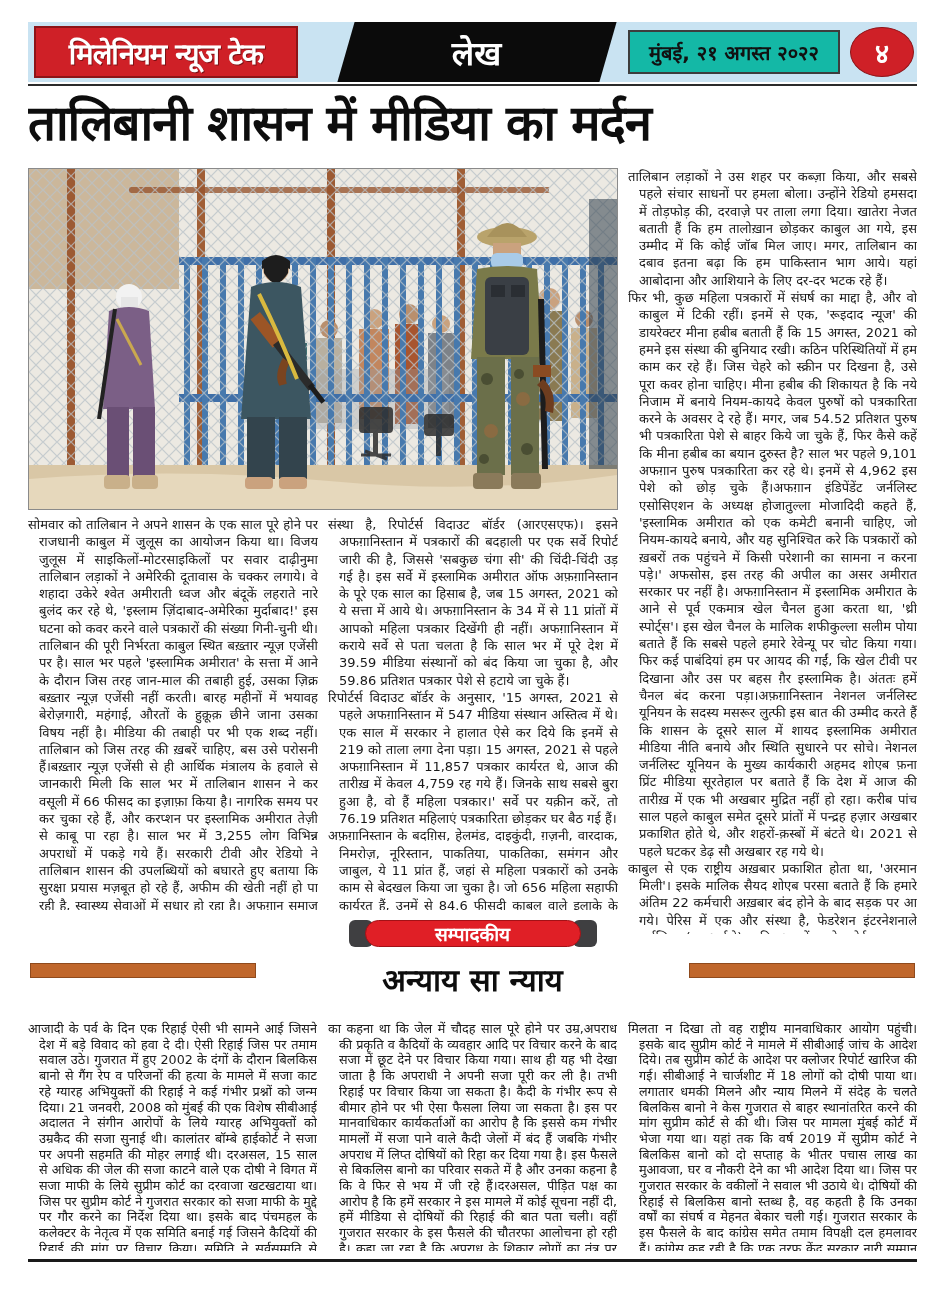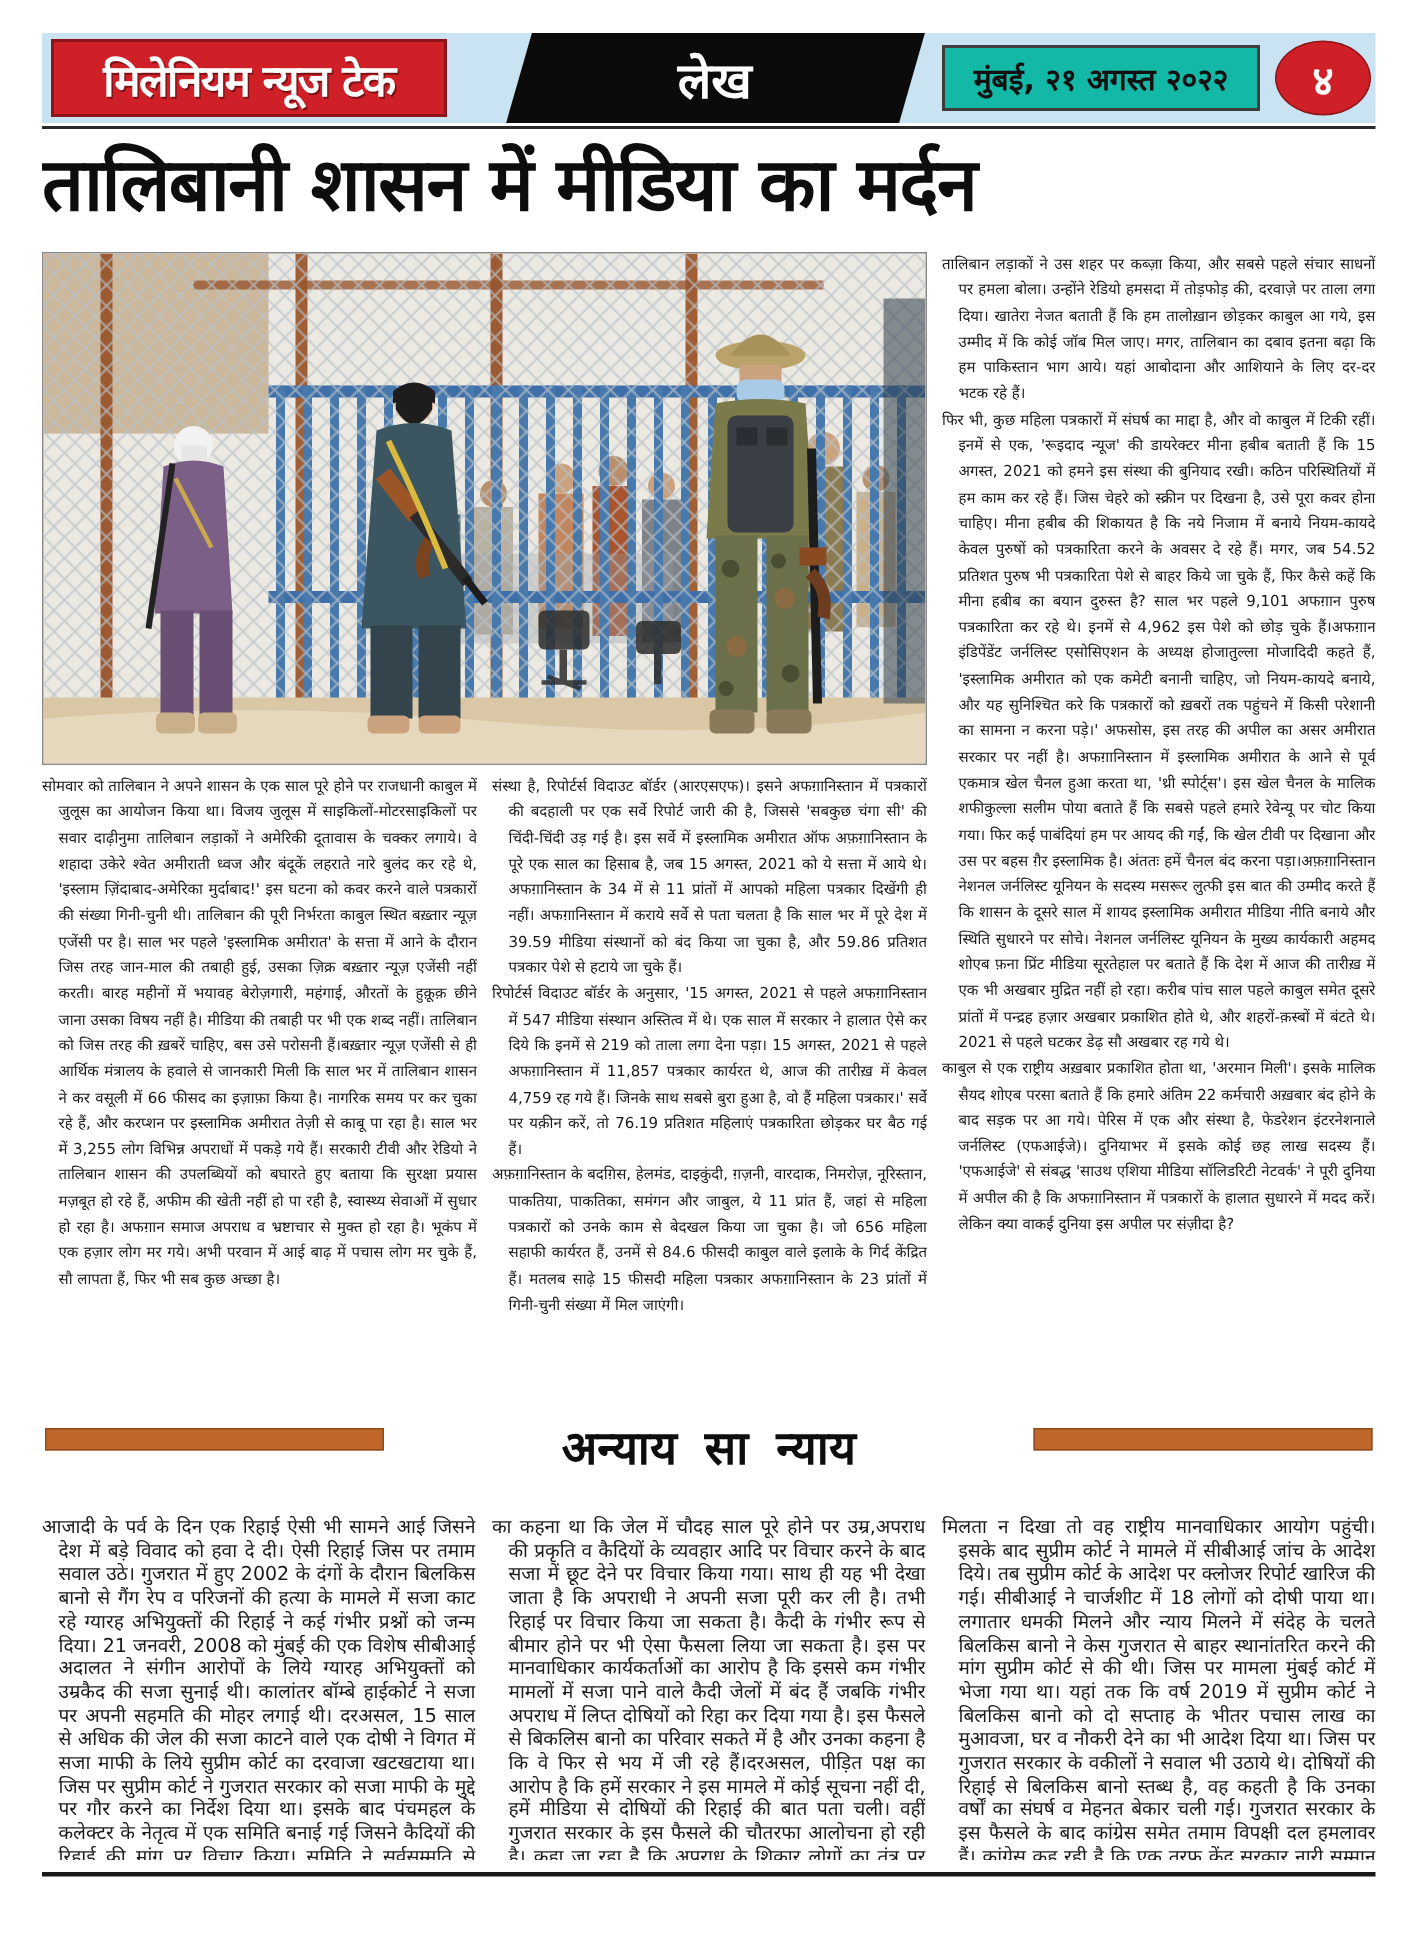--- a/index.html
+++ b/index.html
@@ -44,32 +44,32 @@
   }
   
   .upper{display:flex; gap:10px; margin-top:2px; height:768px;}
   .left-wrap{width:590px; flex:none;}
   .photo{width:590px; height:342px; border:1px solid #8a8a8a; background:#ece9e2; overflow:hidden;}
   .photo svg{display:block;}
   .two-cols{display:flex; gap:10px; margin-top:6px; height:394px; overflow:hidden;}
   .col{flex:1; overflow:hidden;}
   .right-col{flex:1; height:766px; overflow:hidden;}
   .bodytext p{
-    font-size:10px; line-height:17.3px; text-align:justify;
+    font-size:13px; line-height:17.3px; text-align:justify;
     padding-left:11px; text-indent:-11px; color:var(--ink);
   }
   
   .banner-row{display:flex; justify-content:center; margin-top:-16px; position:relative; z-index:2;}
   .banner-cap{width:24px; height:27px; background:#3f3f41; border-radius:6px;}
   .banner-pill{
     width:216px; height:27px; background:var(--editorial-red); border:1px solid #a31116;
     border-radius:14px; margin:0 -8px; z-index:1; color:#fff; font-weight:bold; font-size:19px;
     display:flex; align-items:center; justify-content:center;
   }
-  .ed-head-row{position:relative; height:52px; margin-top:8px;font-family:Liberation Mono, monospace;}
+  .ed-head-row{position:relative; height:52px; margin-top:8px;}
   .ed-bar{position:absolute; top:8px; width:226px; height:15px; background:var(--orange-bar); border:1px solid #8f4a1d;}
   .ed-bar.left{left:2px;} .ed-bar.right{right:2px;}
   .ed-headline{text-align:center; font-size:31px; font-weight:bold; color:#0d0d0d; line-height:50px;}
   .ed-cols{display:flex; gap:11px; margin-top:14px; height:230px; overflow:hidden;}
   .ed-cols .bodytext p{font-size:12.7px; line-height:15.7px;}
   .bottom-rule{height:3px; background:#1a1a1a; margin-top:8px;}
 </style>
 </head>
 <body>
 
@@ -246,20 +246,27 @@
         </div>
       </div>
     </div>
     <div class="right-col bodytext">
       <p>तालिबान लड़ाकों ने उस शहर पर कब्ज़ा किया, और सबसे पहले संचार साधनों पर हमला बोला। उन्होंने रेडियो हमसदा में तोड़फोड़ की, दरवाज़े पर ताला लगा दिया। खातेरा नेजत बताती हैं कि हम तालोख़ान छोड़कर काबुल आ गये, इस उम्मीद में कि कोई जॉब मिल जाए। मगर, तालिबान का दबाव इतना बढ़ा कि हम पाकिस्तान भाग आये। यहां आबोदाना और आशियाने के लिए दर-दर भटक रहे हैं।</p>
       <p>फिर भी, कुछ महिला पत्रकारों में संघर्ष का माद्दा है, और वो काबुल में टिकी रहीं। इनमें से एक, 'रूइदाद न्यूज' की डायरेक्टर मीना हबीब बताती हैं कि 15 अगस्त, 2021 को हमने इस संस्था की बुनियाद रखी। कठिन परिस्थितियों में हम काम कर रहे हैं। जिस चेहरे को स्क्रीन पर दिखना है, उसे पूरा कवर होना चाहिए। मीना हबीब की शिकायत है कि नये निजाम में बनाये नियम-कायदे केवल पुरुषों को पत्रकारिता करने के अवसर दे रहे हैं। मगर, जब 54.52 प्रतिशत पुरुष भी पत्रकारिता पेशे से बाहर किये जा चुके हैं, फिर कैसे कहें कि मीना हबीब का बयान दुरुस्त है? साल भर पहले 9,101 अफग़ान पुरुष पत्रकारिता कर रहे थे। इनमें से 4,962 इस पेशे को छोड़ चुके हैं।अफग़ान इंडिपेंडेंट जर्नलिस्ट एसोसिएशन के अध्यक्ष होजातुल्ला मोजादिदी कहते हैं, 'इस्लामिक अमीरात को एक कमेटी बनानी चाहिए, जो नियम-कायदे बनाये, और यह सुनिश्चित करे कि पत्रकारों को ख़बरों तक पहुंचने में किसी परेशानी का सामना न करना पड़े।' अफसोस, इस तरह की अपील का असर अमीरात सरकार पर नहीं है। अफग़ानिस्तान में इस्लामिक अमीरात के आने से पूर्व एकमात्र खेल चैनल हुआ करता था, 'थ्री स्पोर्ट्स'। इस खेल चैनल के मालिक शफीकुल्ला सलीम पोया बताते हैं कि सबसे पहले हमारे रेवेन्यू पर चोट किया गया। फिर कई पाबंदियां हम पर आयद की गईं, कि खेल टीवी पर दिखाना और उस पर बहस ग़ैर इस्लामिक है। अंततः हमें चैनल बंद करना पड़ा।अफ़ग़ानिस्तान नेशनल जर्नलिस्ट यूनियन के सदस्य मसरूर लुत्फी इस बात की उम्मीद करते हैं कि शासन के दूसरे साल में शायद इस्लामिक अमीरात मीडिया नीति बनाये और स्थिति सुधारने पर सोचे। नेशनल जर्नलिस्ट यूनियन के मुख्य कार्यकारी अहमद शोएब फ़ना प्रिंट मीडिया सूरतेहाल पर बताते हैं कि देश में आज की तारीख़ में एक भी अखबार मुद्रित नहीं हो रहा। करीब पांच साल पहले काबुल समेत दूसरे प्रांतों में पन्द्रह हज़ार अखबार प्रकाशित होते थे, और शहरों-क़स्बों में बंटते थे। 2021 से पहले घटकर डेढ़ सौ अखबार रह गये थे।</p>
       <p>काबुल से एक राष्ट्रीय अख़बार प्रकाशित होता था, 'अरमान मिली'। इसके मालिक सैयद शोएब परसा बताते हैं कि हमारे अंतिम 22 कर्मचारी अख़बार बंद होने के बाद सड़क पर आ गये। पेरिस में एक और संस्था है, फेडरेशन इंटरनेशनाले जर्नलिस्ट (एफआईजे)। दुनियाभर में इसके कोई छह लाख सदस्य हैं। 'एफआईजे' से संबद्ध 'साउथ एशिया मीडिया सॉलिडरिटी नेटवर्क' ने पूरी दुनिया में अपील की है कि अफग़ानिस्तान में पत्रकारों के हालात सुधारने में मदद करें। लेकिन क्या वाकई दुनिया इस अपील पर संज़ीदा है?</p>
     </div>
   </div>
 
+  <div class="banner-row">
+    <div class="banner-cap"></div>
+    <div class="banner-pill">
+      <span>सम्पादकीय</span>
+    </div>
+    <div class="banner-cap"></div>
+  </div>
 
   <div class="ed-head-row">
     <div class="ed-bar left"></div>
     <h2 class="ed-headline">अन्याय सा न्याय</h2>
     <div class="ed-bar right"></div>
   </div>
 
   <div class="ed-cols">
     <div class="col bodytext">
       <p>आजादी के पर्व के दिन एक रिहाई ऐसी भी सामने आई जिसने देश में बड़े विवाद को हवा दे दी। ऐसी रिहाई जिस पर तमाम सवाल उठे। गुजरात में हुए 2002 के दंगों के दौरान बिलकिस बानो से गैंग रेप व परिजनों की हत्या के मामले में सजा काट रहे ग्यारह अभियुक्तों की रिहाई ने कई गंभीर प्रश्नों को जन्म दिया। 21 जनवरी, 2008 को मुंबई की एक विशेष सीबीआई अदालत ने संगीन आरोपों के लिये ग्यारह अभियुक्तों को उम्रकैद की सजा सुनाई थी। कालांतर बॉम्बे हाईकोर्ट ने सजा पर अपनी सहमति की मोहर लगाई थी। दरअसल, 15 साल से अधिक की जेल की सजा काटने वाले एक दोषी ने विगत में सजा माफी के लिये सुप्रीम कोर्ट का दरवाजा खटखटाया था। जिस पर सुप्रीम कोर्ट ने गुजरात सरकार को सजा माफी के मुद्दे पर गौर करने का निर्देश दिया था। इसके बाद पंचमहल के कलेक्टर के नेतृत्व में एक समिति बनाई गई जिसने कैदियों की रिहाई की मांग पर विचार किया। समिति ने सर्वसम्मति से कैदियों को रिहा करने का निर्णय किया। ये सिफारिश राज्य सरकार को भेजी गई थी। कालांतर दोषियों को रिहा करने के आदेश दिये गये। इस पर गुजरात के अतिरिक्त मुख्य सचिव</p>

